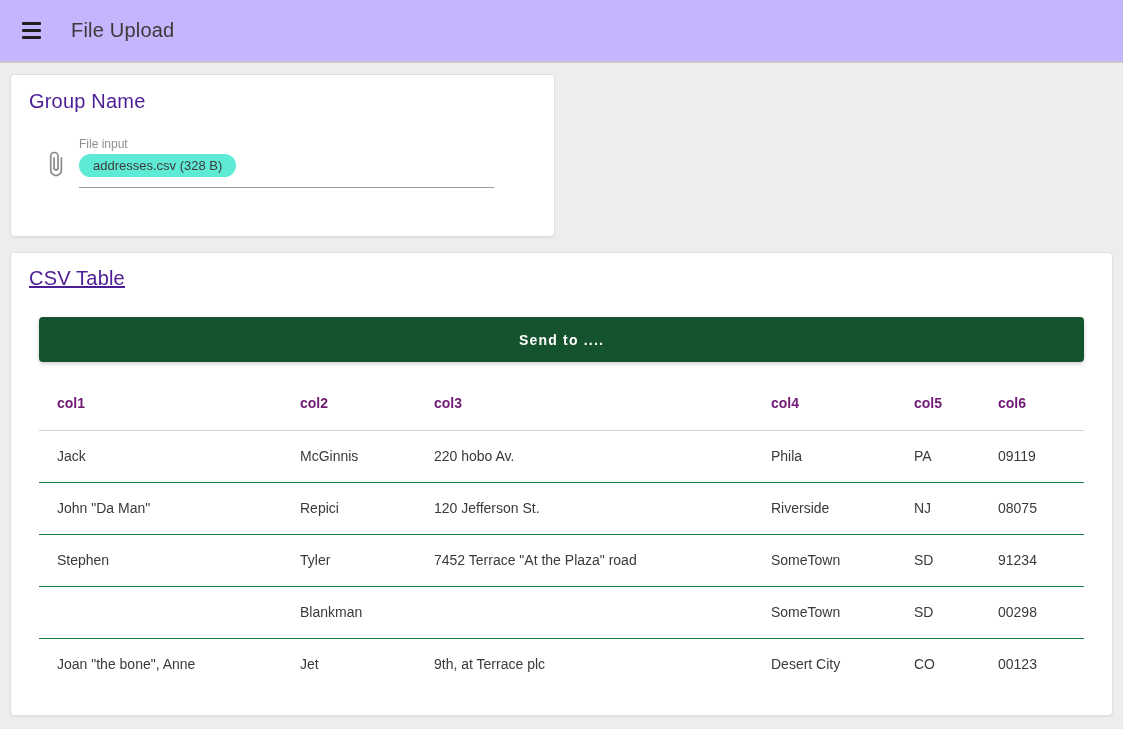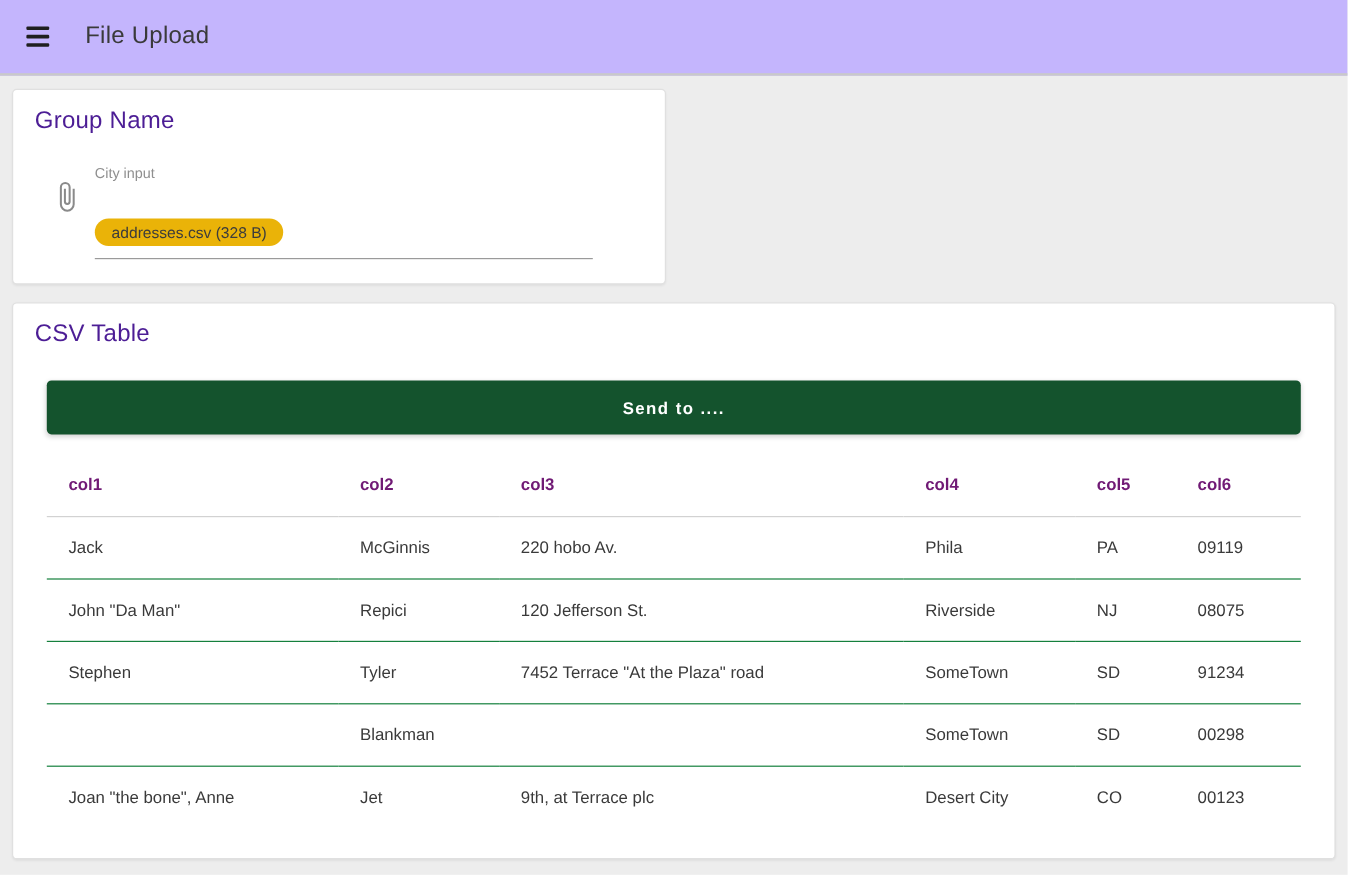--- a/index.html
+++ b/index.html
@@ -39,32 +39,31 @@
 
   
   .upload-card { width: 545px; height: 163px; padding: 15px 18px; margin-bottom: 15px; }
   .file-row { display: flex; align-items: flex-start; margin-top: 24px; }
   .paperclip { margin: 12px 0 0 13px; flex: 0 0 auto; cursor: pointer; }
   .paperclip svg { display: block; }
   .file-control { margin-left: 10px; flex: 1; cursor: pointer; }
   .file-label { font-size: 12px; color: #8f8f8f; display: block; margin-bottom: 3px; }
   .chip {
     display: inline-block;
-    background: #eab308;
+    background: #5eead4;
     border-radius: 14px;
     padding: 4px 14px;
     font-size: 13px;
     color: #3c3c3c;
-    margin-top: 28px;
   }
   .file-underline { border-bottom: 1px solid #9a9a9a; width: 415px; margin-top: 10px; }
 
   
   .csv-card { width: 1103px; height: 464px; padding: 14px 0 0; }
-  .csv-card .card-title { padding: 0 18px; }
+  .csv-card .card-title { padding: 0 18px; text-decoration: underline; }
   .send-btn {
     display: block;
     margin: 27px 28px 0 28px;
     width: 1045px; height: 45px;
     border: none; border-radius: 4px;
     color: #ffffff;
     font-family: "Liberation Sans", sans-serif;
     font-size: 14px; font-weight: bold; letter-spacing: 1.2px;
     box-shadow: 0 2px 4px rgba(0,0,0,0.18);
     cursor: pointer;
@@ -105,21 +104,21 @@
 
   <section class="card upload-card">
     <h2 class="card-title">Group Name</h2>
     <div class="file-row">
       <span class="paperclip">
         <svg width="27" height="30" viewBox="0 0 24 24">
           <path fill="#8a8a8a" d="M16.5,6V17.5A4,4 0 0,1 12.5,21.5A4,4 0 0,1 8.5,17.5V5A2.5,2.5 0 0,1 11,2.5A2.5,2.5 0 0,1 13.5,5V15.5A1,1 0 0,1 12.5,16.5A1,1 0 0,1 11.5,15.5V6H10V15.5A2.5,2.5 0 0,0 12.5,18A2.5,2.5 0 0,0 15,15.5V5A4,4 0 0,0 11,1A4,4 0 0,0 7,5V17.5A5.5,5.5 0 0,0 12.5,23A5.5,5.5 0 0,0 18,17.5V6H16.5Z"></path>
         </svg>
       </span>
       <div class="file-control">
-        <span class="file-label">City input</span>
+        <span class="file-label">File input</span>
         <span class="chip">addresses.csv (328 B)</span>
         <div class="file-underline"></div>
       </div>
     </div>
   </section>
 
   <section class="card csv-card">
     <h2 class="card-title">CSV Table</h2>
     <button class="send-btn" style="background: #14532d;">Send to ....</button>
     <table class="csv-table">

